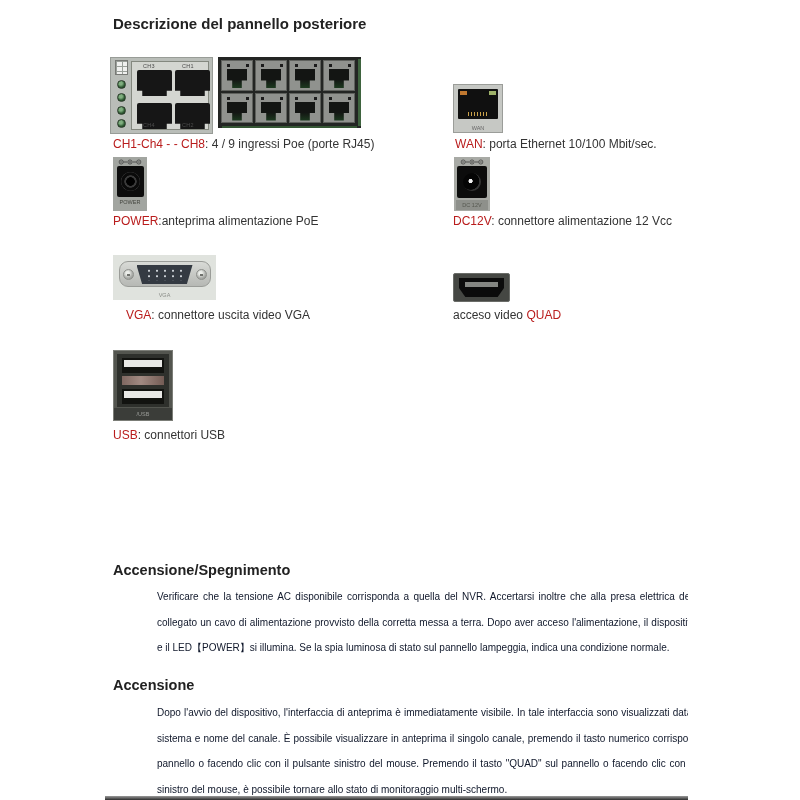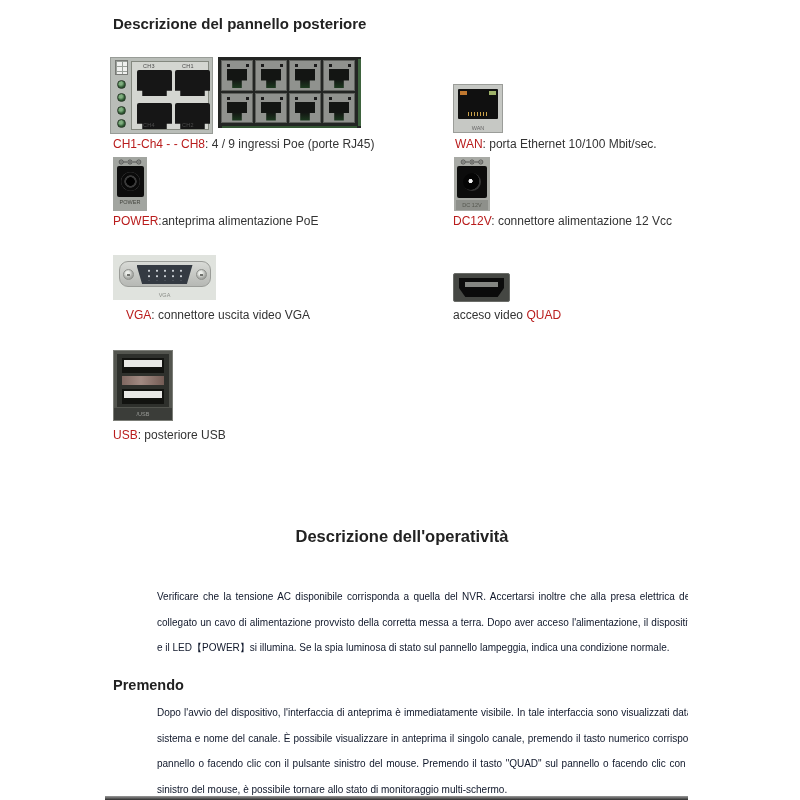--- a/index.html
+++ b/index.html
@@ -212,24 +212,24 @@
           <div class="usb-tongue"></div>
         </div>
       <div class="usb-mid"></div>
       <div class="usb-port">
           <div class="usb-tongue"></div>
         </div>
     </div>
     <div class="usb-label-strip">/USB</div>
   </div>
 
-  <p class="cap" style="left:113px; top:428px"><b>USB</b><span>: posteriore USB</span></p>
-
-  <h2 class="sec2-title">Descrizione dell'operatività</h2>
-
+  <p class="cap" style="left:113px; top:428px"><b>USB</b><span>: connettori USB</span></p>
+
+
+  <h3 class="subhead" style="top:562px">Accensione/Spegnimento</h3>
   <p class="body-text" style="top:584px">Verificare che la tensione AC disponibile corrisponda a quella del NVR. Accertarsi inoltre che alla presa elettrica del NVR sia collegato un cavo di alimentazione provvisto della corretta messa a terra. Dopo aver acceso l'alimentazione, il dispositivo si avvia e il LED【POWER】si illumina. Se la spia luminosa di stato sul pannello lampeggia, indica una condizione normale.</p>
 
-  <h3 class="subhead" style="top:677px">Premendo</h3>
+  <h3 class="subhead" style="top:677px">Accensione</h3>
   <p class="body-text" style="top:700px">Dopo l'avvio del dispositivo, l'interfaccia di anteprima è immediatamente visibile. In tale interfaccia sono visualizzati data e ora del sistema e nome del canale. È possibile visualizzare in anteprima il singolo canale, premendo il tasto numerico corrispondente sul pannello o facendo clic con il pulsante sinistro del mouse. Premendo il tasto "QUAD" sul pannello o facendo clic con il pulsante sinistro del mouse, è possibile tornare allo stato di monitoraggio multi-schermo.</p>
 
   <div class="bottom-edge"></div>
 
 </div>
 
 </body></html>

